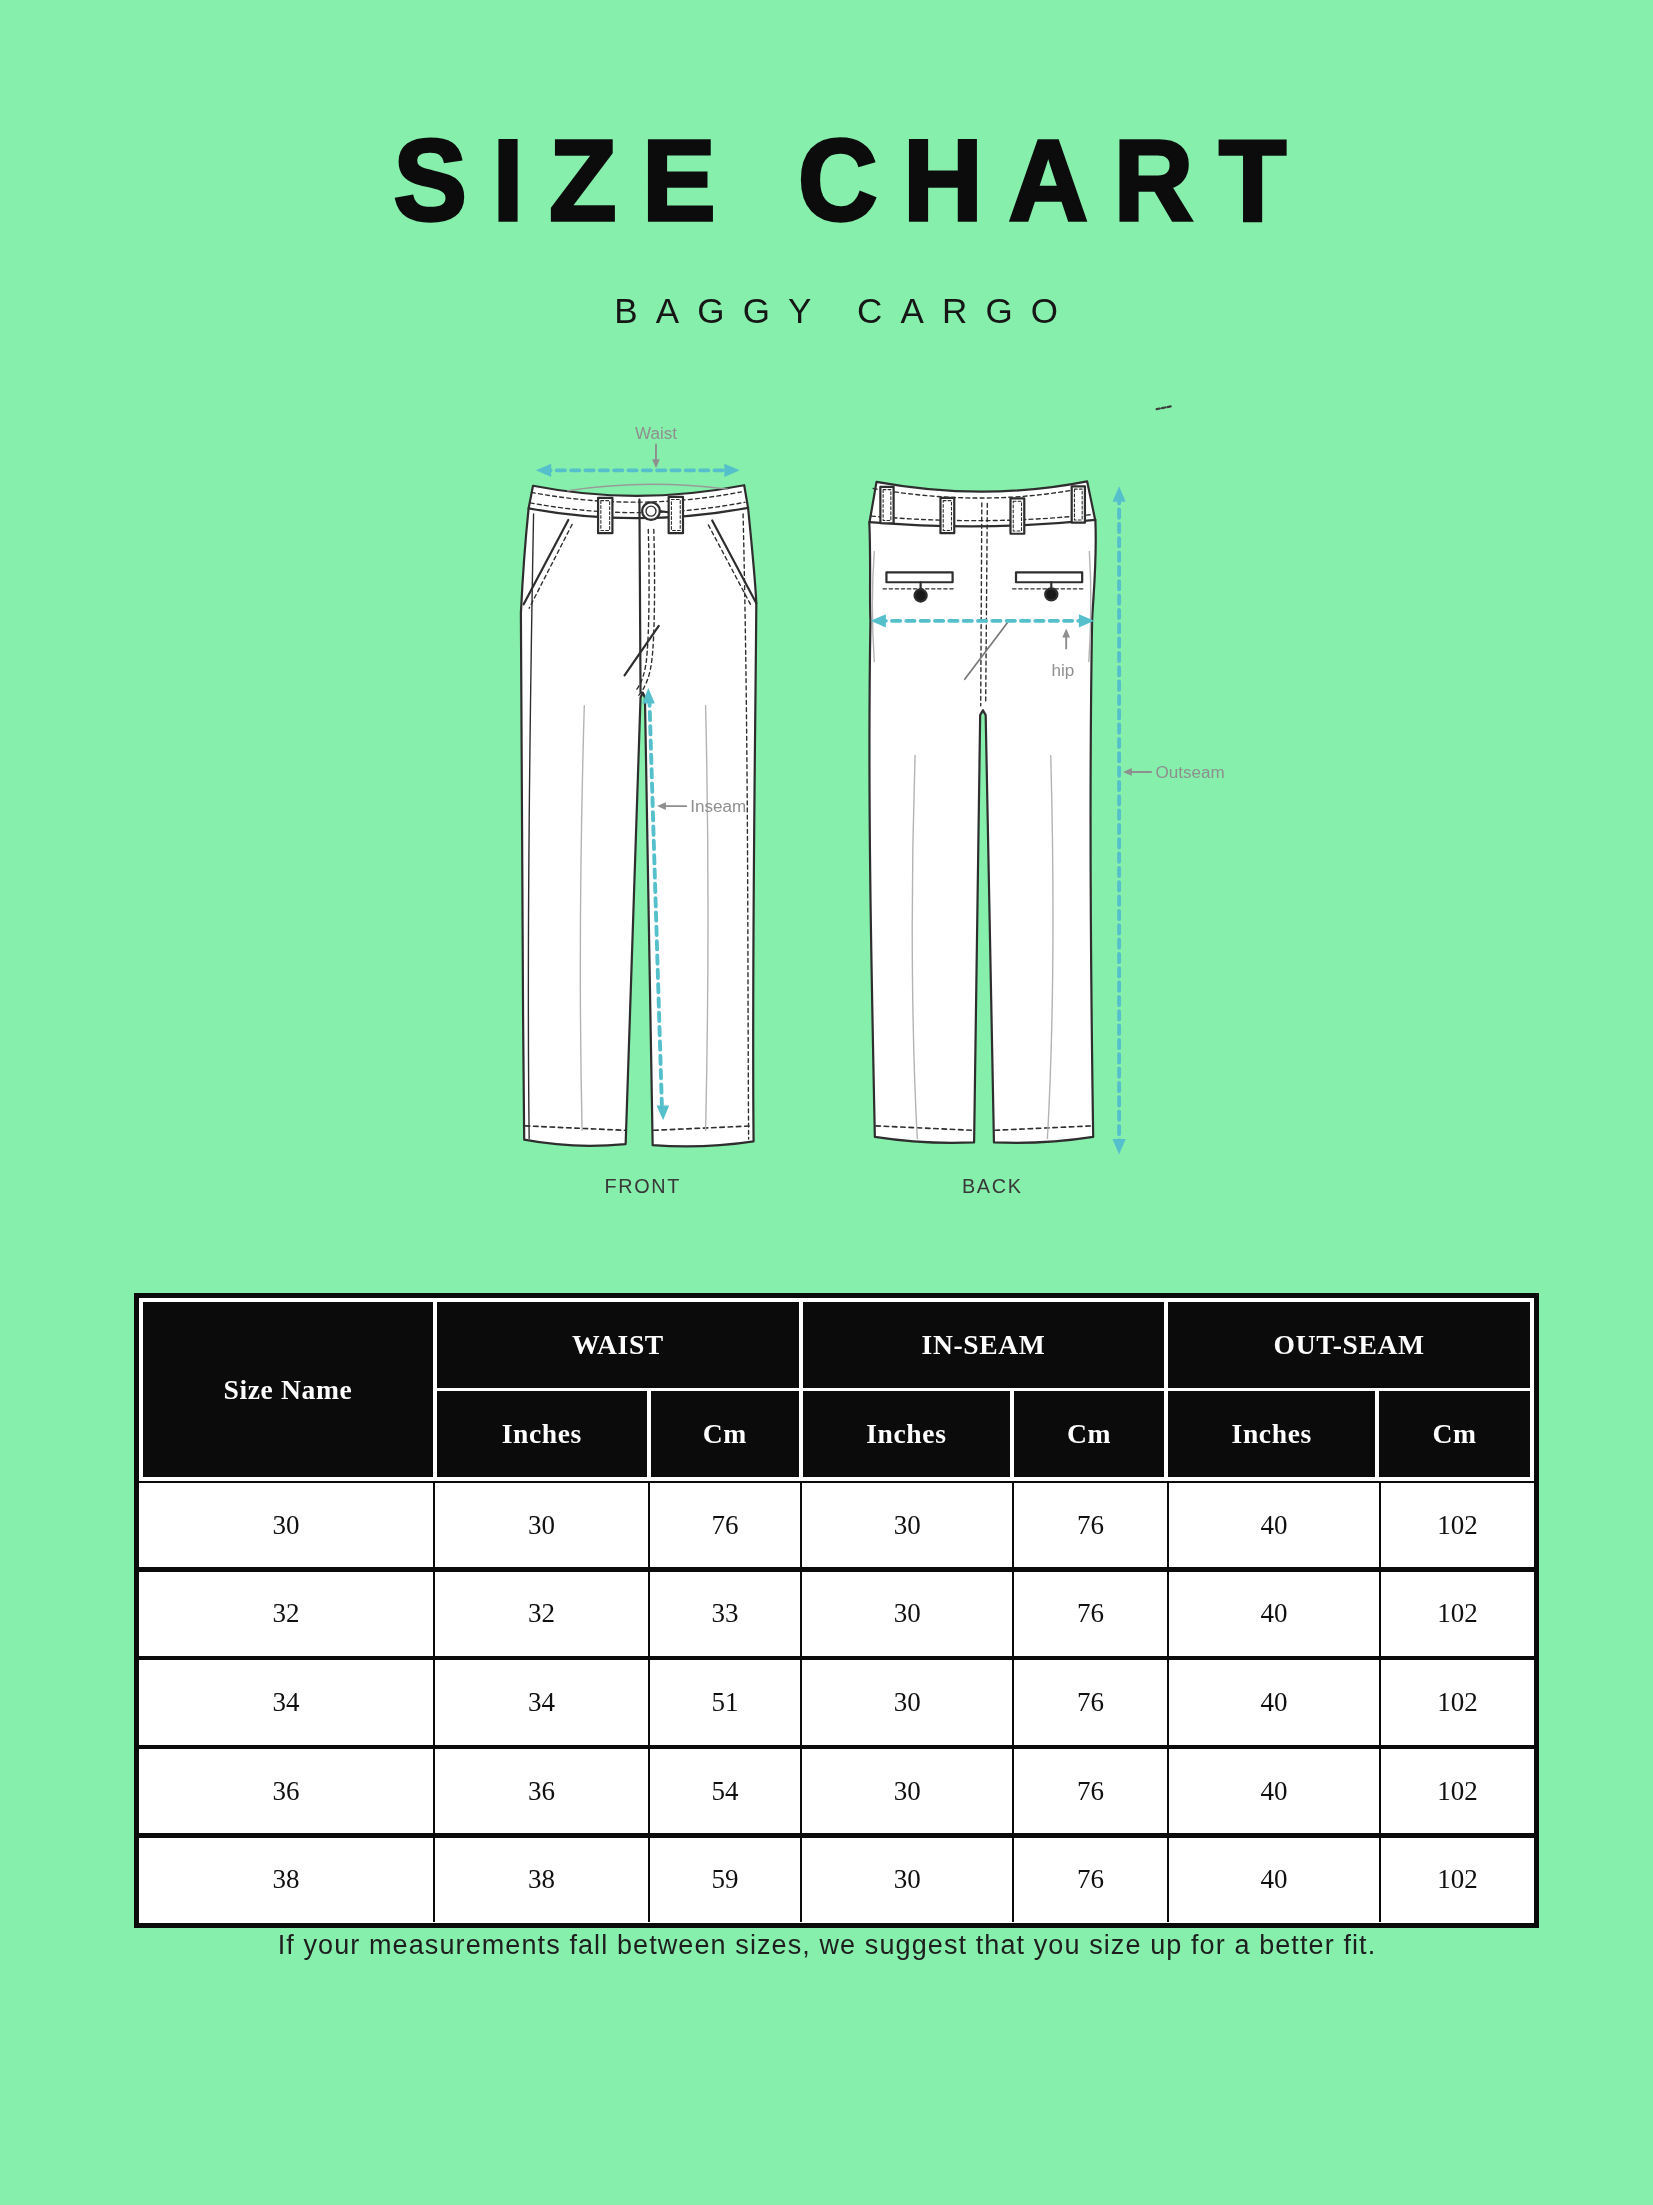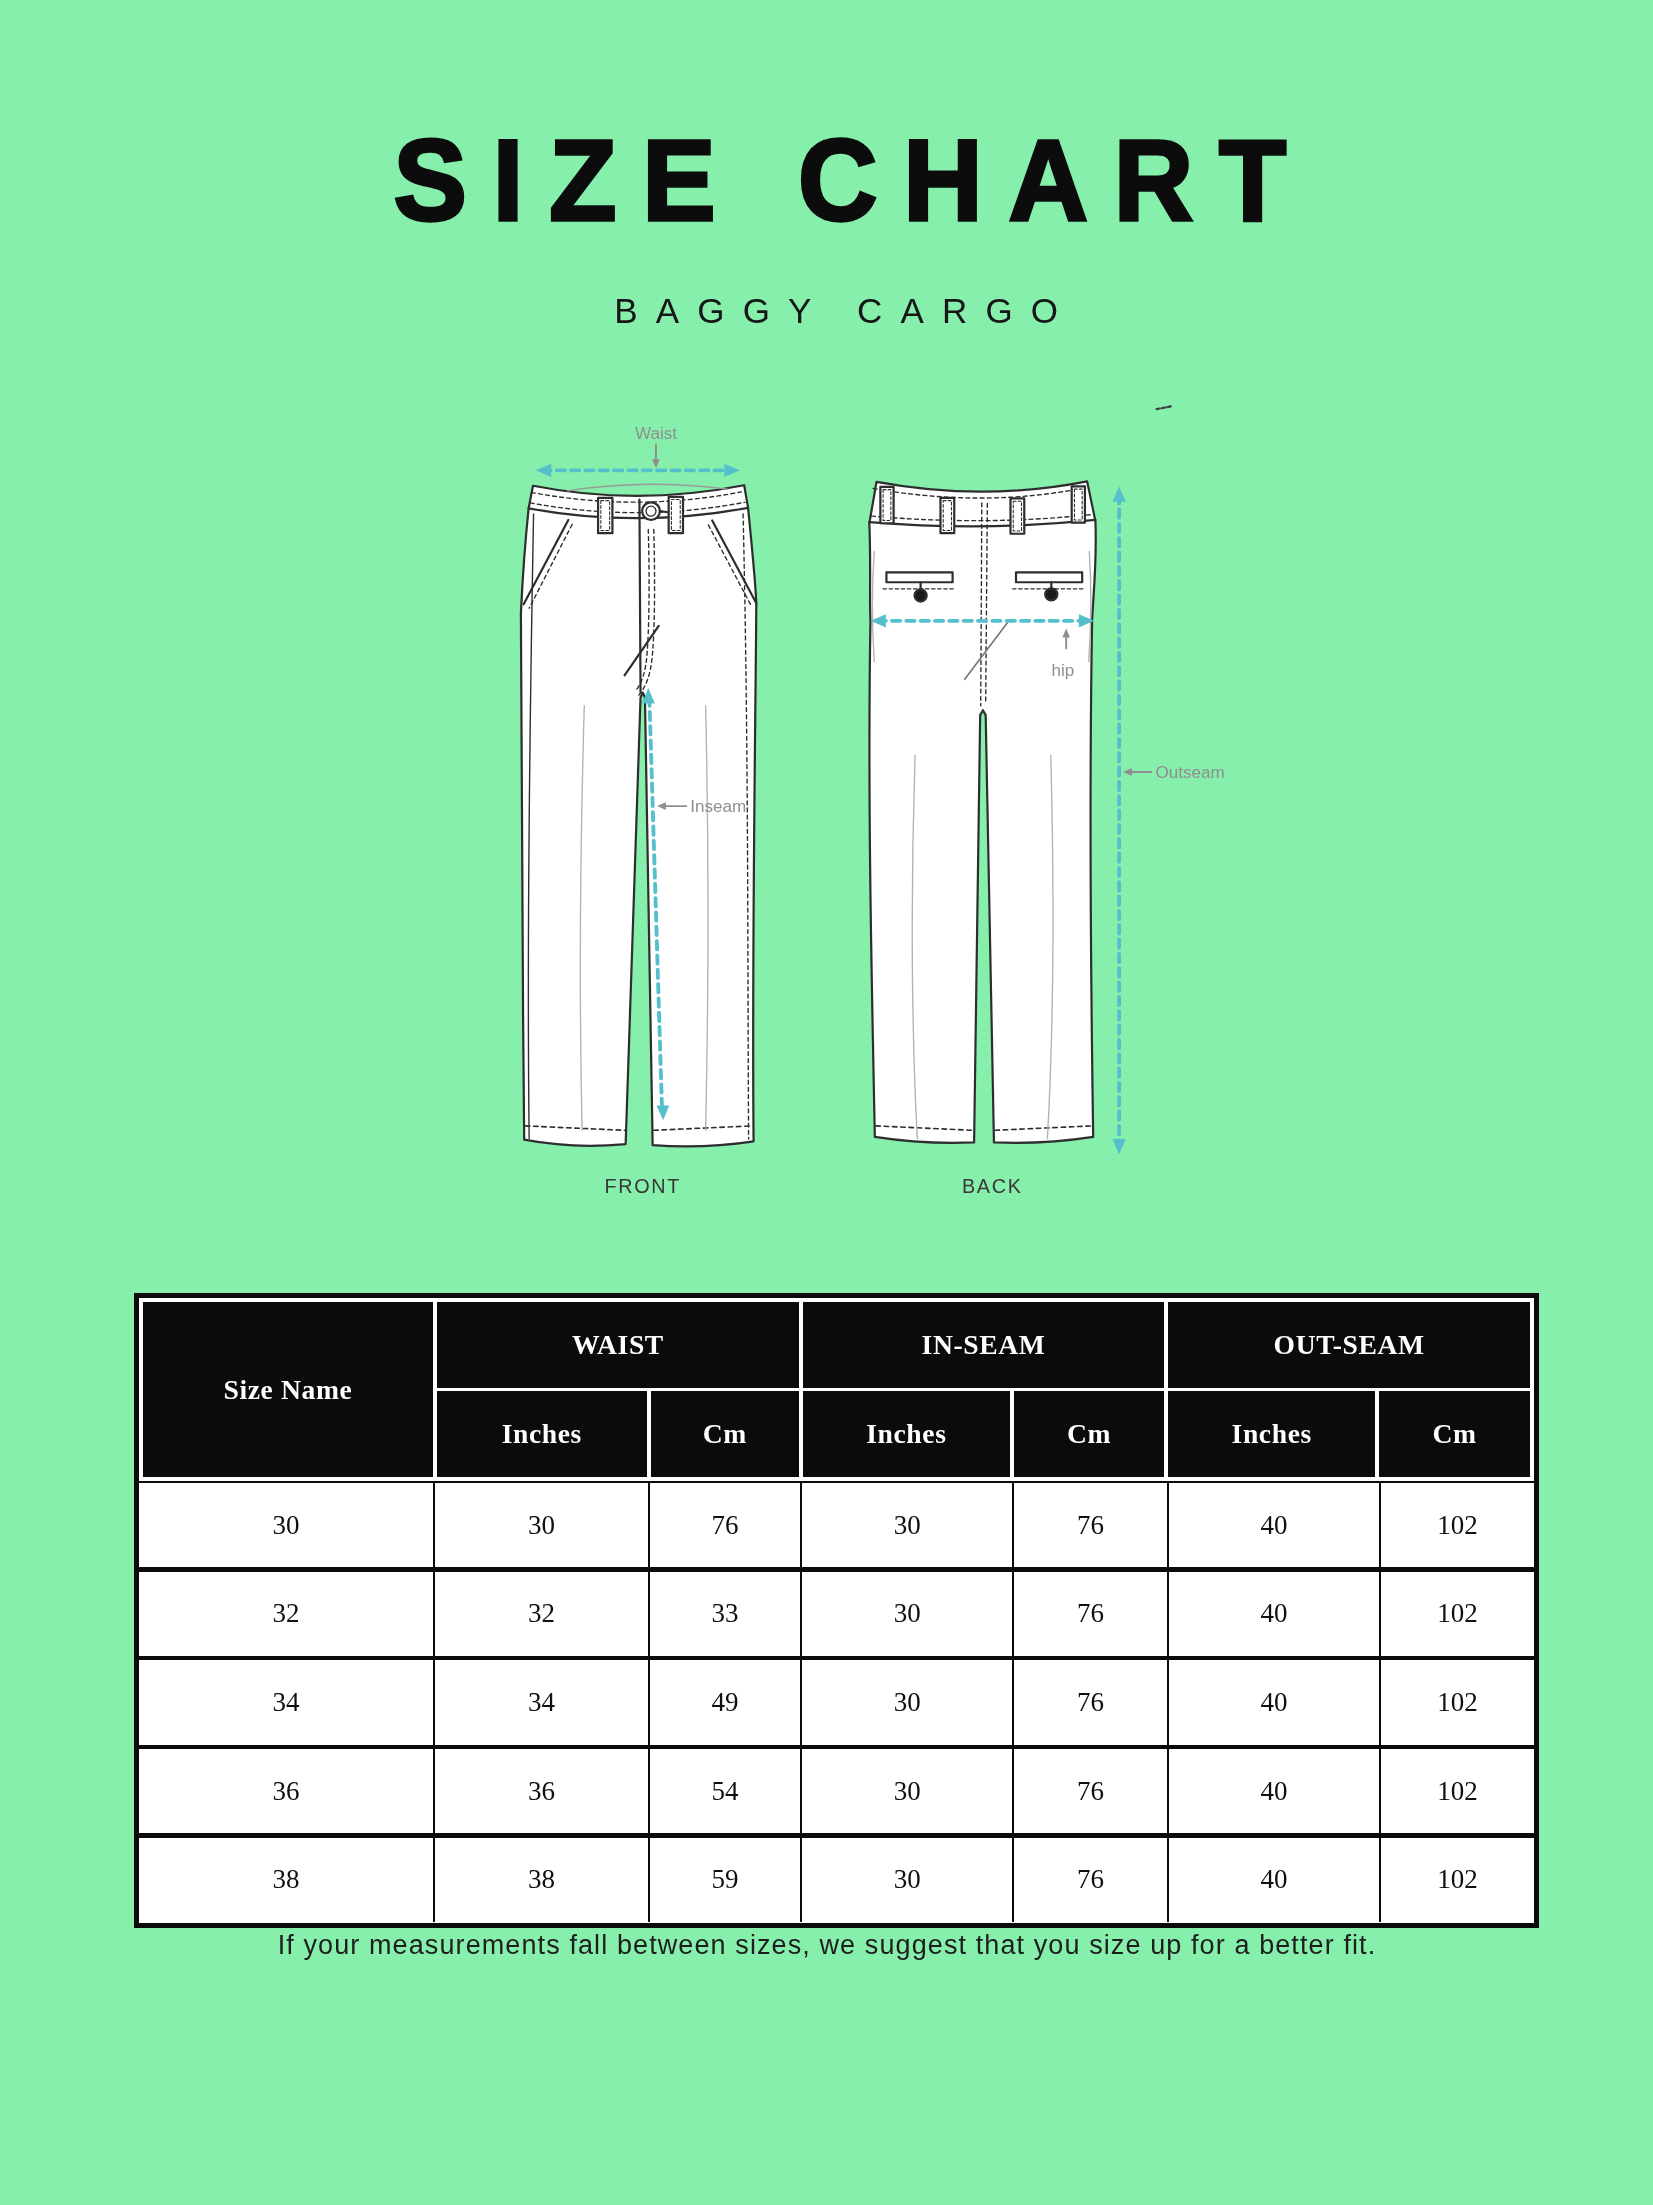--- a/index.html
+++ b/index.html
@@ -205,21 +205,21 @@
       <div class="td">32</div>
       <div class="td">32</div>
       <div class="td">33</div>
       <div class="td">30</div>
       <div class="td">76</div>
       <div class="td">40</div>
       <div class="td">102</div>
 
       <div class="td">34</div>
       <div class="td">34</div>
-      <div class="td">49</div>
+      <div class="td">51</div>
       <div class="td">30</div>
       <div class="td">76</div>
       <div class="td">40</div>
       <div class="td">102</div>
 
       <div class="td">36</div>
       <div class="td">36</div>
       <div class="td">54</div>
       <div class="td">30</div>
       <div class="td">76</div>

